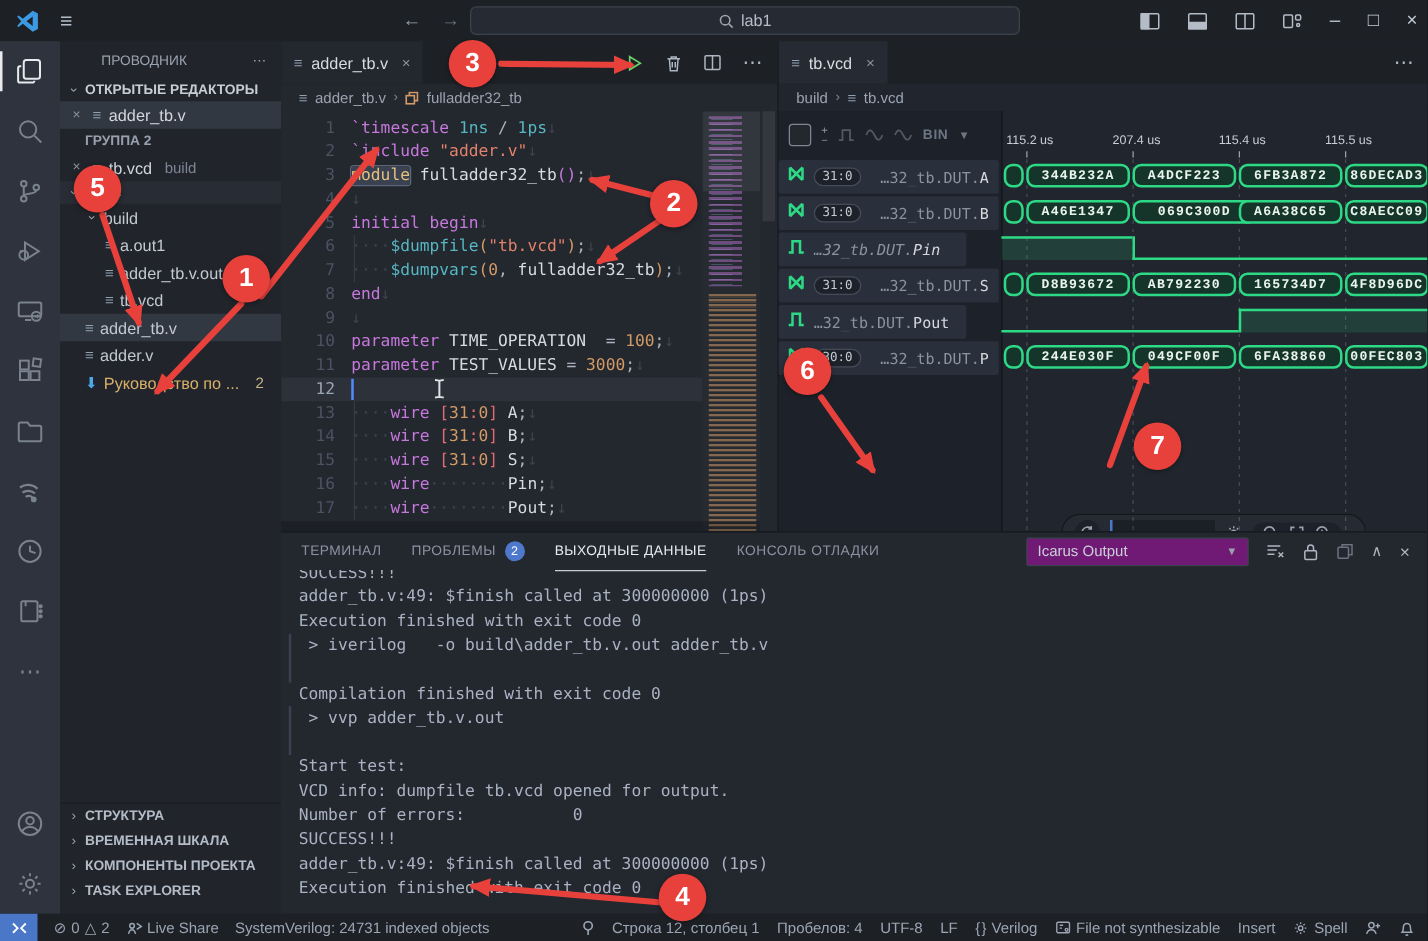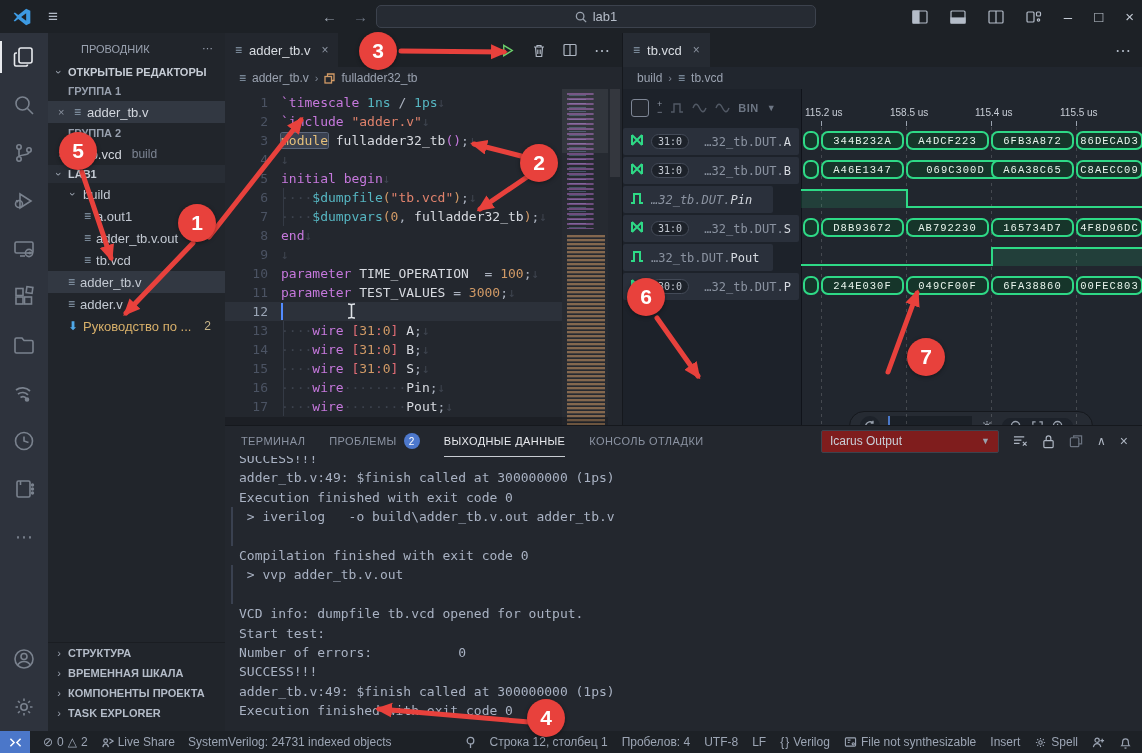--- a/index.html
+++ b/index.html
@@ -95,42 +95,42 @@
   .sigrow.bit .nm{text-align:left;}
   .sigbadge{font-family:"DejaVu Sans Mono",monospace;font-size:10px;color:#c3c9d2;background:#1d222a;border:1px solid #444b58;border-radius:8px;padding:1px 6px;}
   .wavearea{position:absolute;left:178px;top:56px;right:0;bottom:0;overflow:hidden;}
   .tick-label{position:absolute;top:18px;font-size:10px;color:#c8cdd6;white-space:nowrap;}
   .tick-mark{position:absolute;top:32px;width:1px;height:5px;background:#9aa2ae;}
   .gridline{position:absolute;top:38px;bottom:0;width:1px;
      background:repeating-linear-gradient(to bottom,rgba(255,255,255,.16) 0 3px,transparent 3px 7px);}
   .wrow{position:absolute;left:0;right:0;height:27px;}
   .bcell{position:absolute;top:3px;height:19px;border:2px solid #2ed986;border-radius:7px;background:#16352a;
          box-sizing:border-box;display:flex;align-items:center;justify-content:center;
-         font-family:"Liberation Mono",monospace;font-size:10.5px;font-weight:normal;letter-spacing:1px;color:#e8f4ec;overflow:hidden;}
+         font-family:"Liberation Mono",monospace;font-size:10.5px;font-weight:bold;letter-spacing:1px;color:#e8f4ec;overflow:hidden;}
   .bit-high{position:absolute;top:3px;height:19px;background:rgba(46,217,134,.14);border-top:2px solid #2ed986;box-sizing:border-box;}
   .bit-low{position:absolute;top:3px;height:19px;border-bottom:2px solid #2ed986;box-sizing:border-box;}
   .bit-edge{position:absolute;top:3px;width:2px;height:19px;background:#2ed986;}
   .addsig{position:absolute;left:0;top:345px;width:136px;height:33px;background:#4a78c9;border-radius:2px;color:#fff;
           display:flex;align-items:center;justify-content:center;gap:6px;font-size:13px;font-weight:bold;}
   .trashbtn{position:absolute;left:141px;top:345px;width:30px;height:33px;background:#4a78c9;border-radius:2px;
             display:flex;align-items:center;justify-content:center;color:#fff;}
   .wctrl{position:absolute;right:50px;top:322px;width:244px;height:30px;background:#262b33;border:1px solid #15181d;
          border-radius:15px;display:flex;align-items:center;gap:8px;padding:0 10px;box-sizing:border-box;color:#9aa2ae;}
   .wctrl .refresh{width:20px;height:20px;border-radius:50%;background:#1d222a;display:flex;align-items:center;justify-content:center;}
   .wctrl input{width:78px;height:18px;background:#1b2027;border:none;border-left:2px solid #4a78c9;color:#c3c9d2;outline:none;}
   .wctrl .grp{display:flex;align-items:center;gap:8px;background:#1d222a;border-radius:12px;padding:2px 8px;}
 
   
   .panel{position:absolute;left:225px;top:425px;right:0;bottom:22px;background:#23272e;border-top:1px solid #15181d;}
   .ptabs{position:absolute;left:0;top:0;right:0;height:30px;display:flex;align-items:center;gap:24px;padding-left:16px;font-size:11px;color:#8b93a2;}
   .ptab{display:flex;align-items:center;gap:7px;height:30px;letter-spacing:.4px;}
   .ptab.active{color:#e8eaee;border-bottom:1px solid #c8ccd2;}
   .pbadge{background:#4d78cc;color:#fff;font-size:10px;width:16px;height:16px;border-radius:50%;display:flex;align-items:center;justify-content:center;}
   .pright{margin-left:auto;display:flex;align-items:center;gap:14px;padding-right:14px;color:#aeb6c2;}
-  .pselect{width:160px;height:21px;background:#7f1d1d;border:1px solid #3c424d;border-radius:2px;display:flex;align-items:center;
+  .pselect{width:160px;height:21px;background:#701a75;border:1px solid #3c424d;border-radius:2px;display:flex;align-items:center;
            justify-content:space-between;padding:0 8px;font-size:12px;color:#c9cfd8;}
   .pout{position:absolute;left:0;top:30px;right:0;bottom:0;overflow:hidden;font-family:"DejaVu Sans Mono",monospace;
         font-size:13px;color:#a9b2c3;padding:0 0 0 14px;}
   .pout-inner{margin-top:-7px;}
   .pline{position:relative;height:19.4px;line-height:19.4px;white-space:pre;}
   .pline.bar::before{content:"";position:absolute;left:-8px;top:0;bottom:0;width:2px;background:#3a4150;}
 
   
   .statusbar{position:absolute;left:0;bottom:0;width:1142px;height:22px;background:#1d2126;display:flex;align-items:center;
              font-size:12px;color:#9ca5b4;}
@@ -281,21 +281,20 @@
   <div class="sidebar">
     <div class="sb-title">
       <span>ПРОВОДНИК</span>
       <span>⋯</span>
     </div>
     <div class="sb-sec">
       <span class="chev-r" style="transform:rotate(90deg);display:inline-block;">›</span>
       <span>ОТКРЫТЫЕ РЕДАКТОРЫ</span>
     </div>
     <div id="open-editors">
-        <div class="sb-group">ГРУППА 1</div>
         <div class="oe-item active">
           <span class="x">×</span>
           <span class="fileicon">≡</span>
           <span>adder_tb.v</span>
         </div>
         <div class="sb-group">ГРУППА 2</div>
         <div class="oe-item">
           <span class="x">×</span>
           <span class="fileicon">≡</span>
           <span>tb.vcd</span>
@@ -540,21 +539,21 @@
             </svg>
           <svg width="13" height="13" viewBox="0 0 14 14" fill="none" stroke="#9aa2ae" stroke-width="1.4">
               <circle cx="6" cy="6" r="4.4"></circle>
               <path d="M9.4 9.4 L13 13 M4 6 H8 M6 4 V8"></path>
             </svg>
         </div>
       </div>
     <div class="tick-label" style="left: 4px;">115.2 us</div>
         <div class="tick-mark" style="left: 20px;"></div>
         <div class="gridline" style="left: 20px;"></div>
-        <div class="tick-label" style="left: 89px;">158.5 us</div>
+        <div class="tick-label" style="left: 89px;">207.4 us</div>
         <div class="tick-mark" style="left: 105px;"></div>
         <div class="gridline" style="left: 105px;"></div>
         <div class="tick-label" style="left: 174px;">115.4 us</div>
         <div class="tick-mark" style="left: 190px;"></div>
         <div class="gridline" style="left: 190px;"></div>
         <div class="tick-label" style="left: 259px;">115.5 us</div>
         <div class="tick-mark" style="left: 275px;"></div>
         <div class="gridline" style="left: 275px;"></div>
         <div class="wrow" style="top: 39px;">
           <div class="bcell" style="left: 2px; width: 16px;"></div>
@@ -635,22 +634,22 @@
     <div class="pout">
         <div class="pout-inner" id="output-lines">
           <div class="pline">SUCCESS!!!</div>
           <div class="pline">adder_tb.v:49: $finish called at 300000000 (1ps)</div>
           <div class="pline">Execution finished with exit code 0</div>
           <div class="pline bar"> &gt; iverilog   -o build\adder_tb.v.out adder_tb.v</div>
           <div class="pline bar"> </div>
           <div class="pline">Compilation finished with exit code 0</div>
           <div class="pline bar"> &gt; vvp adder_tb.v.out</div>
           <div class="pline bar"> </div>
+          <div class="pline">Start test: </div>
           <div class="pline">VCD info: dumpfile tb.vcd opened for output.</div>
-          <div class="pline">Start test: </div>
           <div class="pline">Number of errors:           0</div>
           <div class="pline">SUCCESS!!!</div>
           <div class="pline">adder_tb.v:49: $finish called at 300000000 (1ps)</div>
           <div class="pline">Execution finished with exit code 0</div>
         </div>
       </div>
   </div>
 
   <div class="statusbar">
     <div class="st-remote">

